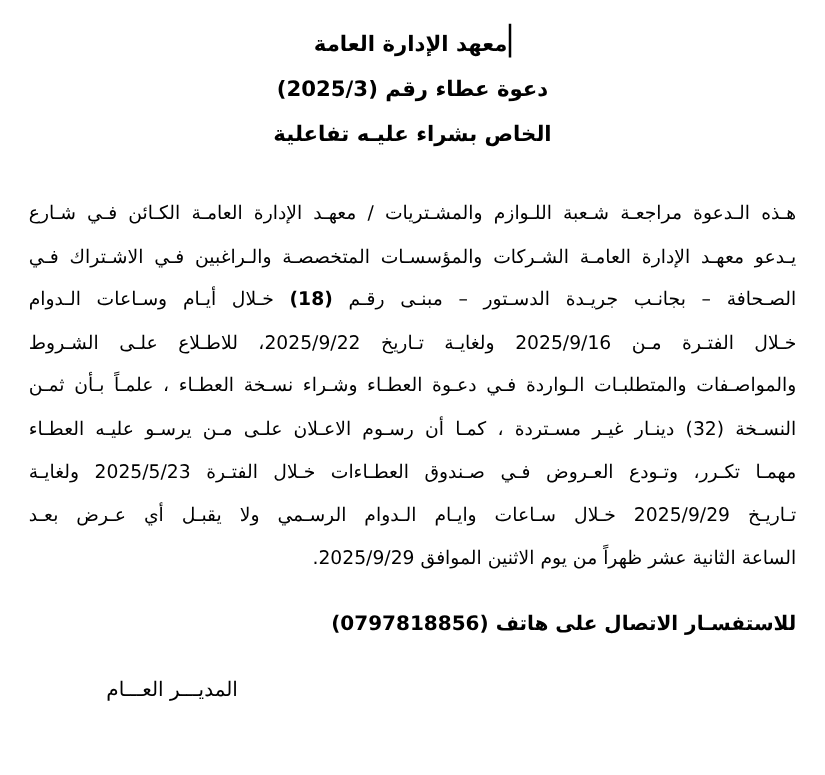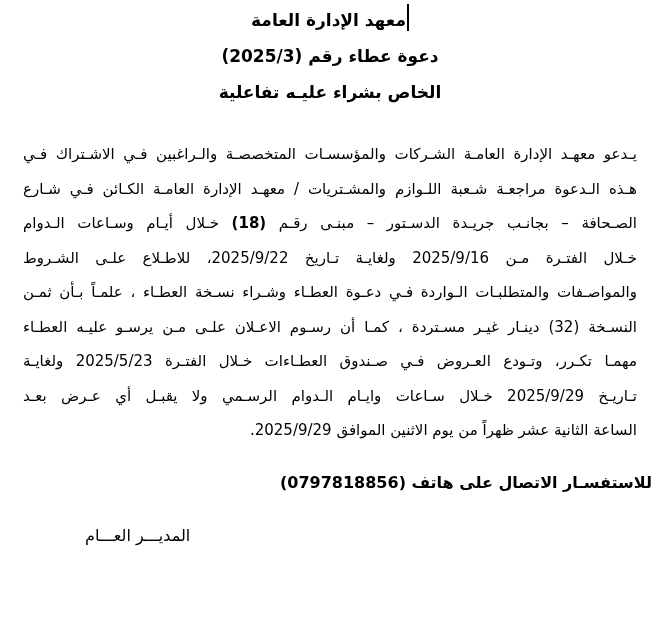--- a/index.html
+++ b/index.html
@@ -12,21 +12,21 @@
     height: 620px;
     overflow: hidden;
     color: #000000;
     font-family: "DejaVu Sans", sans-serif;
   }
   .doc {
     direction: rtl;
     width: 660px;
     height: 516px;
     box-sizing: border-box;
-    padding-top: 2px;
+    padding-top: 18px;
   }
   
   .title-block {
     text-align: center;
     font-weight: bold;
     font-size: 17px;
     line-height: 36px;
   }
   .title-line { white-space: nowrap; }
   .caret {
@@ -49,21 +49,21 @@
     text-justify: inter-word;
     overflow: hidden;
     white-space: nowrap;
   }
   .body-line.align-right {
     text-align-last: right;
   }
   .b { font-weight: bold; }
   
   .contact-line {
-    margin: 22px 8px 0 23px;
+    margin: 22px 23px 0 23px;
     text-align: right;
     font-weight: bold;
     font-size: 16px;
     line-height: 26px;
   }
   .signature-line {
     margin: 27px 0 0 0;
     text-align: left;
     padding-left: 85px;
     font-weight: normal;
@@ -76,22 +76,22 @@
 
 <div class="doc">
 
   <div class="title-block">
     <div class="title-line"><span class="caret"></span><span>معهد الإدارة العامة</span></div>
     <div class="title-line"><span>دعوة عطاء رقم (2025/3)</span></div>
     <div class="title-line"><span>الخاص بشراء عليـه تفاعلية</span></div>
   </div>
 
   <div class="body-block">
+      <div class="body-line"><span>هـذه الـدعوة مراجعـة شـعبة اللـوازم والمشـتريات / معهـد الإدارة العامـة الكـائن فـي شـارع</span></div>
       <div class="body-line"><span>يـدعو معهـد الإدارة العامـة الشـركات والمؤسسـات المتخصصـة والـراغبين فـي الاشـتراك فـي</span></div>
-      <div class="body-line"><span>هـذه الـدعوة مراجعـة شـعبة اللـوازم والمشـتريات / معهـد الإدارة العامـة الكـائن فـي شـارع</span></div>
       <div class="body-line"><span>الصـحافة – بجانـب جريـدة الدسـتور – مبنـى رقـم </span><span class="b">(18)</span><span> خـلال أيـام وسـاعات الـدوام</span></div>
       <div class="body-line"><span>خـلال الفتـرة مـن 2025/9/16 ولغايـة تـاريخ 2025/9/22، للاطـلاع علـى الشـروط</span></div>
       <div class="body-line"><span>والمواصـفات والمتطلبـات الـواردة فـي دعـوة العطـاء وشـراء نسـخة العطـاء ، علمـاً بـأن ثمـن</span></div>
       <div class="body-line"><span>النسـخة (32) دينـار غيـر مسـتردة ، كمـا أن رسـوم الاعـلان علـى مـن يرسـو عليـه العطـاء</span></div>
       <div class="body-line"><span>مهمـا تكـرر، وتـودع العـروض فـي صـندوق العطـاءات خـلال الفتـرة 2025/5/23 ولغايـة</span></div>
       <div class="body-line"><span>تـاريـخ 2025/9/29 خـلال سـاعات وايـام الـدوام الرسـمي ولا يقبـل أي عـرض بعـد</span></div>
       <div class="body-line align-right"><span>الساعة الثانية عشر ظهراً من يوم الاثنين الموافق 2025/9/29.</span></div>
     </div>
 
   <div class="contact-line"><span>للاستفسـار الاتصال على هاتف (0797818856)</span></div>

